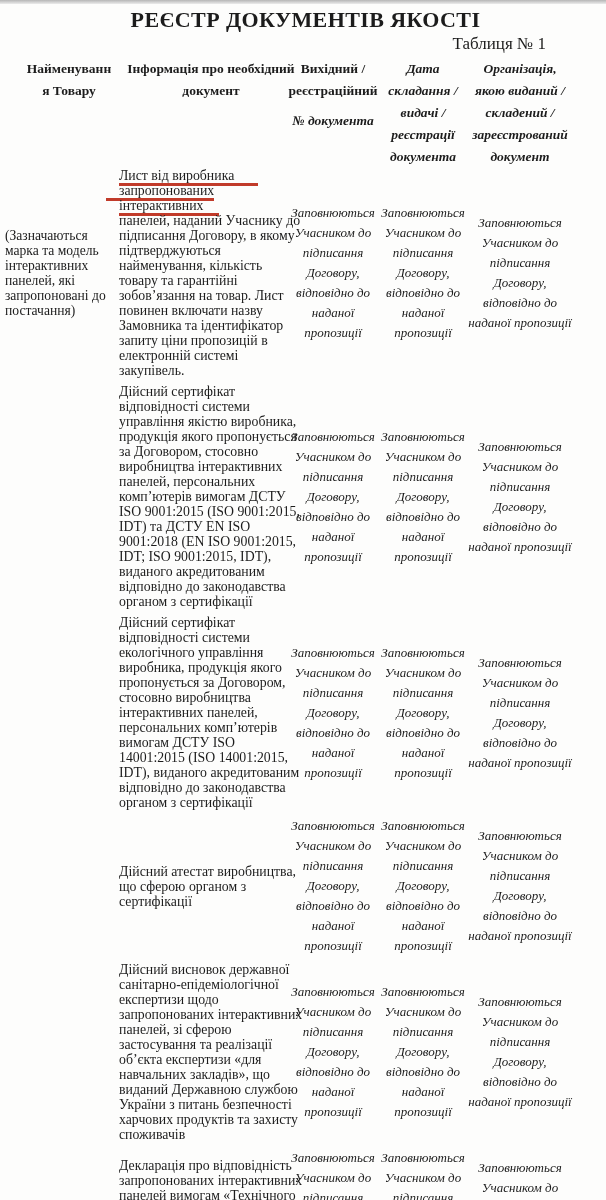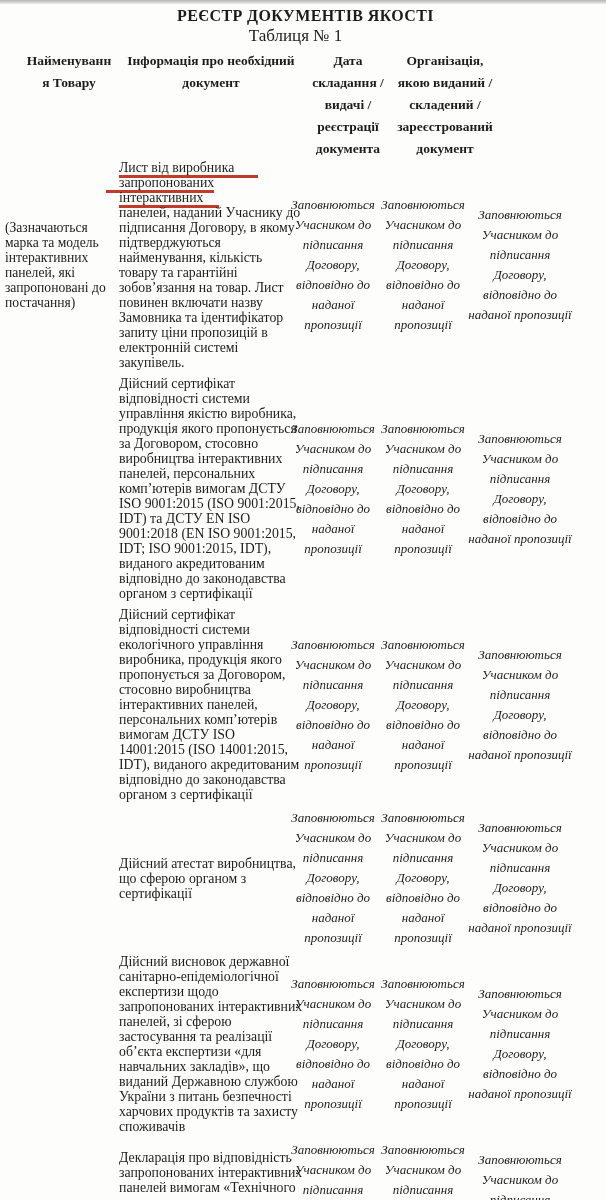--- a/index.html
+++ b/index.html
@@ -5,39 +5,39 @@
   html,body { margin:0; padding:0; }
   body {
     width:606px; height:1200px; overflow:hidden;
     background:#fdfdfc; color:#1c1c1c;
     font-family:"Liberation Serif", serif;
     position:relative;
   }
   .top-edge { height:4px; background:linear-gradient(180deg,#b6b6b6,#ececec); }
   .page { padding-left:5px; }
   .title {
-    font-size:16px; font-weight:bold; text-align:center;
+    font-size:22px; font-weight:bold; text-align:center;
     margin:3px 0 0 0; letter-spacing:0.4px;
   }
-  .tbl-label { text-align:center; padding-right:20px; font-size:17px; margin-top:1px; }
+  .tbl-label { text-align:right; padding-right:60px; font-size:17px; margin-top:1px; }
 
   .thead, .trow { display:flex; align-items:center; }
   .thead { margin-top:4px; align-items:flex-start; }
 
   
   .c0 { flex:0 0 108px; box-sizing:border-box; }
   .c1 { flex:0 0 190px; box-sizing:border-box; padding-left:6px; }
   .c2 { flex:0 0 90px;  box-sizing:border-box; margin-left:-15px; }
   .c3 { flex:0 0 90px;  box-sizing:border-box; }
   .c4 { flex:0 0 104px; box-sizing:border-box; }
 
   
   .hc { font-weight:bold; font-size:13.5px; line-height:22px; text-align:center; }
   .hc.c0 { padding-left:20px; }
-  .hc.c3, .hc.c4 { }
+  .hc.c3, .hc.c4 { font-style:italic; }
   .hc .sub { font-style:italic; margin-top:8px; }
 
   .trow { margin-bottom:6px; }
   .note { font-size:13.6px; line-height:15px; }
   .doc  { font-size:13.8px; line-height:15px; }
   .fill { font-style:italic; font-size:13px; line-height:20px; text-align:center; }
 
   .red-underline {
     border-bottom:3.5px solid var(--accent,#c13b2a);
     padding-right:24px;
@@ -50,20 +50,21 @@
 <body>
 
 <div class="top-edge"></div>
 
 <div class="page">
   <h1 class="title">РЕЄСТР ДОКУМЕНТІВ ЯКОСТІ</h1>
   <div class="tbl-label">Таблиця № 1</div>
   <div class="thead" id="thead">
       <div class="hc c0">Найменуванн<br>я Товару</div>
       <div class="hc c1">Інформація про необхідний<br>документ</div>
+      <div class="hc c2">Вихідний /<br>реєстраційний<div class="sub">№ документа</div></div>
       <div class="hc c3">Дата<br>складання /<br>видачі /<br>реєстрації<br>документа</div>
       <div class="hc c4">Організація,<br>якою виданий /<br>складений /<br>зареєстрований<br>документ</div>
     </div>
   <div id="tbody">
       <div class="trow">
         <div class="c c0">
           <div class="note">(Зазначаються марка та модель інтерактивних панелей, які запропоновані до постачання)</div>
         </div>
         <div class="c c1">
           <div class="doc"><span class="red-underline">Лист від виробника</span><br><span class="red-underline">запропонованих інтерактивних</span><br>панелей, наданий Учаснику до підписання Договору, в якому підтверджуються найменування, кількість товару та гарантійні зобов’язання на товар. Лист повинен включати назву Замовника та ідентифікатор запиту ціни пропозицій в електронній системі закупівель.</div>

